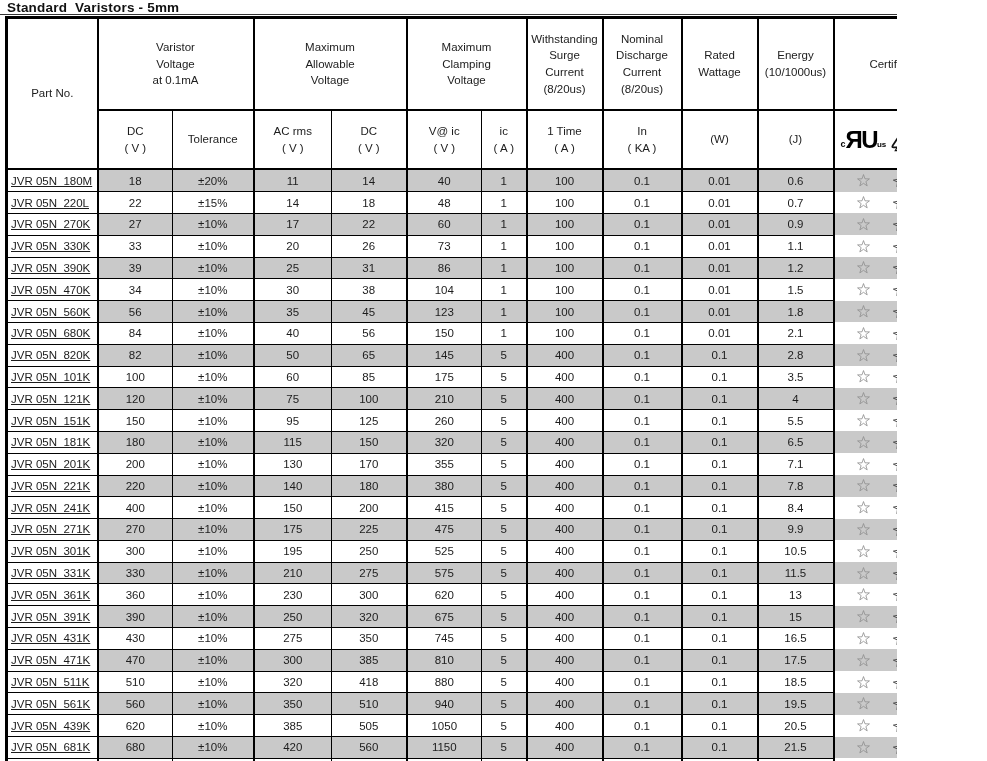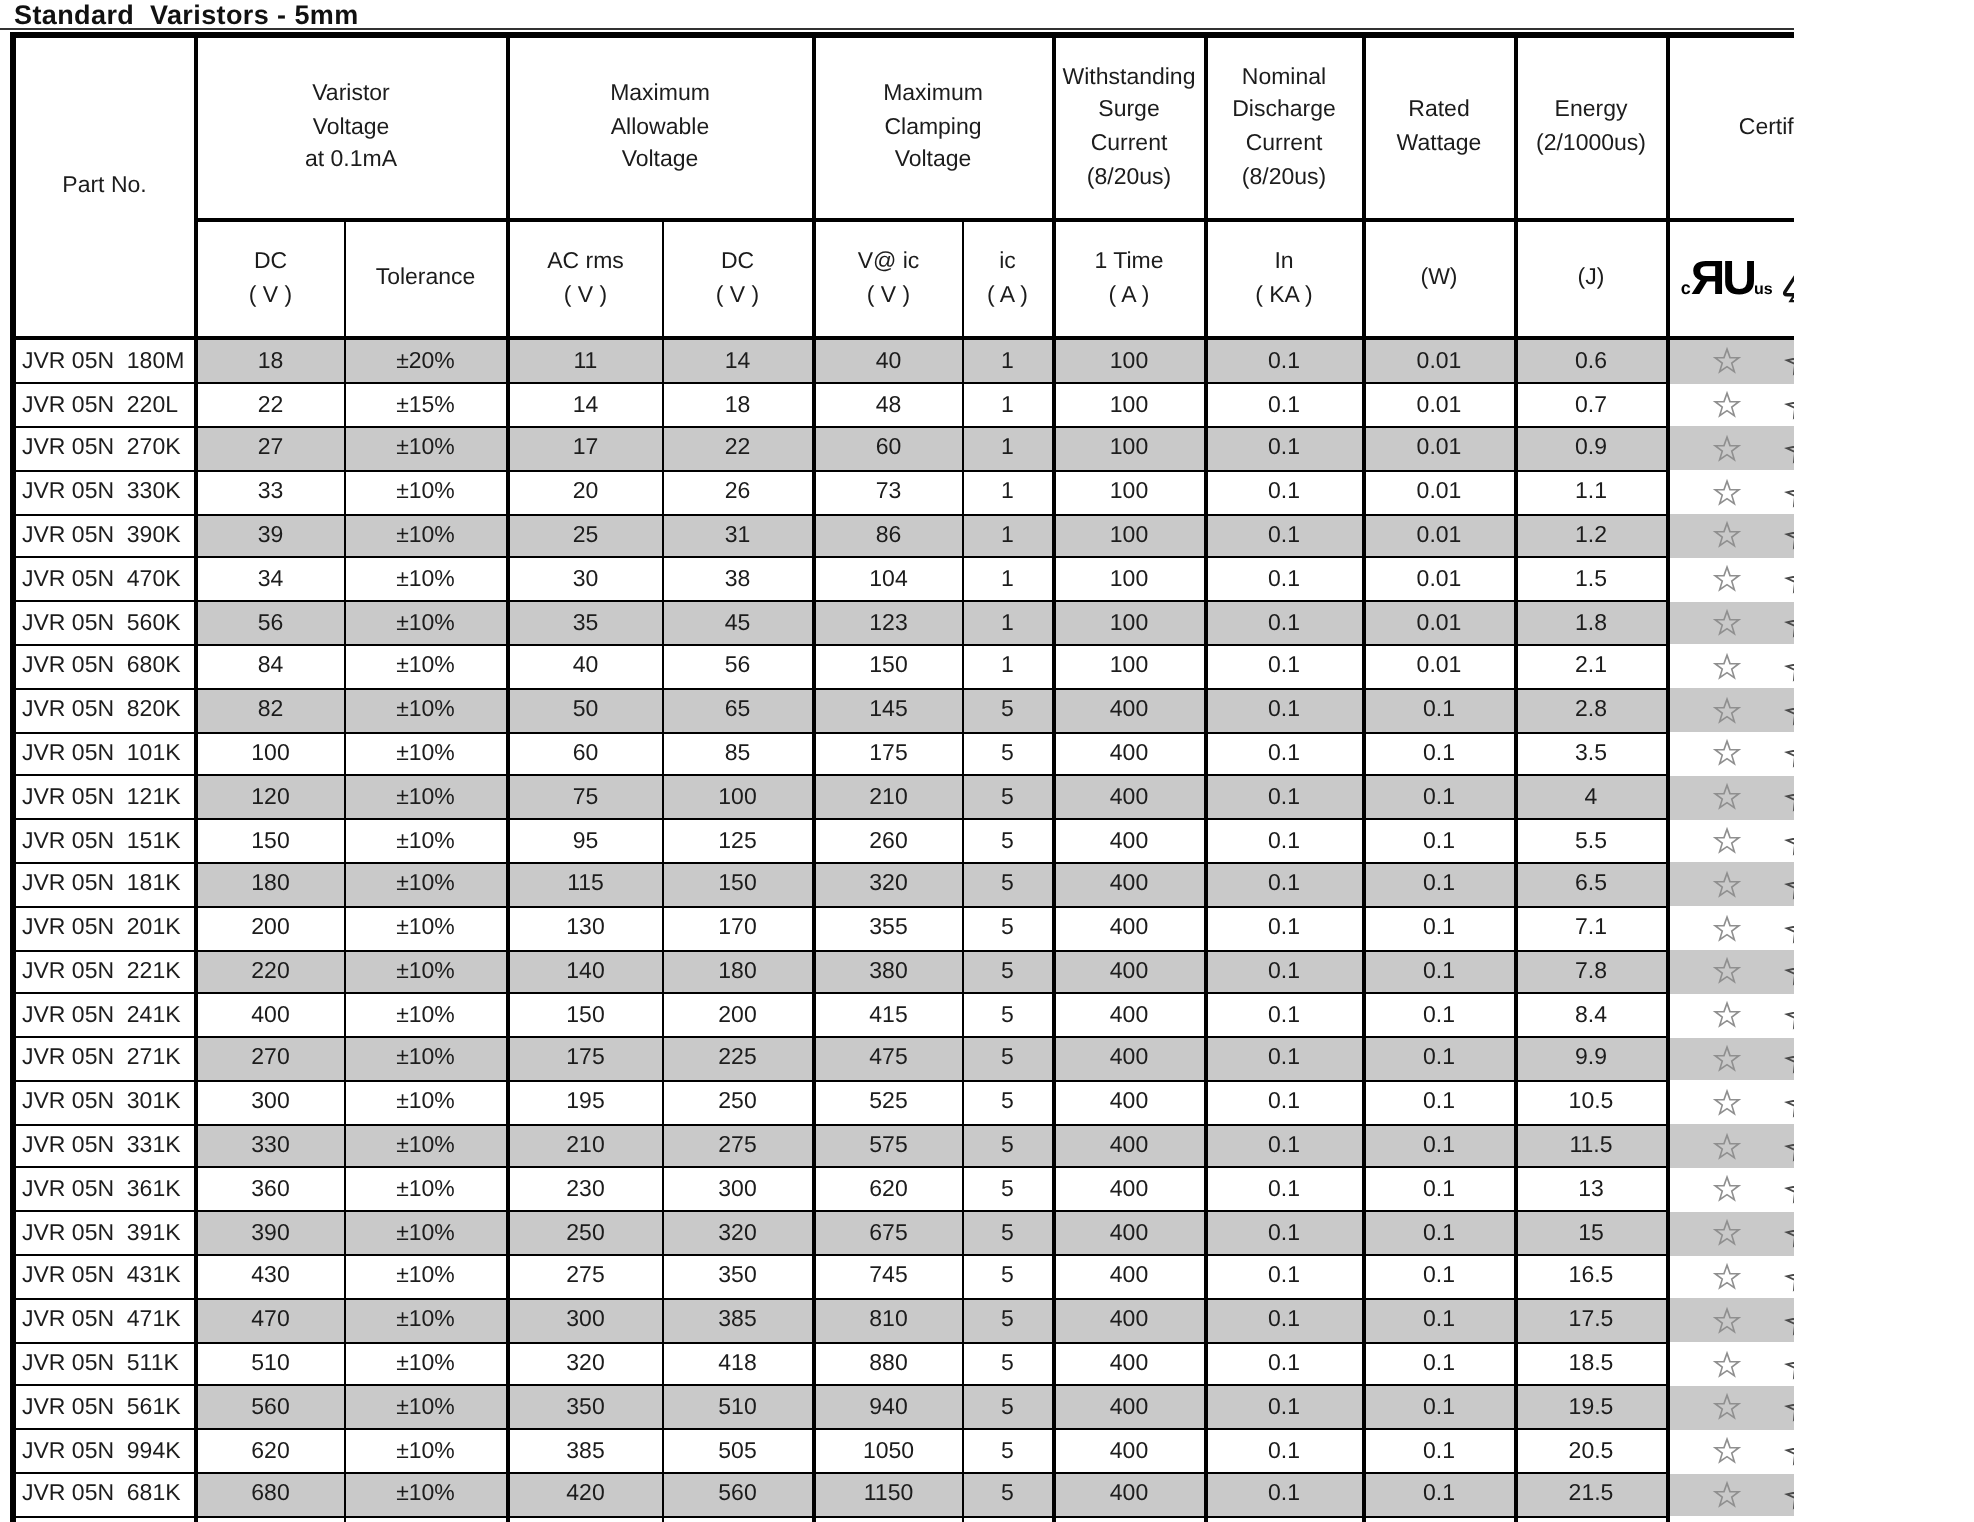--- a/index.html
+++ b/index.html
@@ -26,21 +26,21 @@
     color:#1c1c1c;
   }
   tr.grp th { height: 90px; border-bottom-width: 2px; }
   tr.sub th { height: 37px; border-bottom-width: 2px; }
   
   .bl2 { border-left-width: 2px !important; }
   tbody td {
     height: 20.8px; font-size: 11.5px; text-align: center;
     border-top: none; border-bottom: 1px solid #000; color:#1c1c1c;
   }
-  tbody td:first-child { text-align: left; padding-left: 3px; white-space: pre; background:#fff; }
+  tbody td:first-child { text-align: left; padding-left: 3px; white-space: pre; background:#fff;text-decoration:underline; }
   tbody td:nth-child(2), tbody td:nth-child(4), tbody td:nth-child(6),
   tbody td:nth-child(8), tbody td:nth-child(9), tbody td:nth-child(10),
   tbody td:nth-child(11), tbody td:nth-child(12) { border-left-width: 2px; }
   tbody tr.g td:not(:first-child) { background: #c9c9c9; }
   
   tbody td.cert { border-top: none; border-bottom: none; }
   .logo-row { display:flex; justify-content: space-evenly; align-items: center; padding: 0 2px; }
   .star-row { display:flex; justify-content: space-evenly; align-items: center; }
   .ul-mark { display:inline-flex; align-items: flex-end; font-weight: bold; color:#000; }
   .ul-c  { font-size: 9px;  line-height: 1; }
@@ -84,21 +84,21 @@
 Surge
 Current
 (8/20us)</th>
         <th class="bl2">Nominal
 Discharge
 Current
 (8/20us)</th>
         <th class="bl2">Rated
 Wattage</th>
         <th class="bl2">Energy
-(2/1000us)</th>
+(10/1000us)</th>
         <th class="bl2">Certification</th>
       </tr>
       <tr class="sub">
         <th class="bl2">DC
 ( V )</th>
         <th>Tolerance</th>
         <th class="bl2">AC rms
 ( V )</th>
         <th>DC
 ( V )</th>
@@ -848,21 +848,21 @@
                 </g>
               </svg>
               <svg width="15" height="15" viewBox="0 0 24 24">
                 <path d="M12 2.5 L14.4 9.3 L21.5 9.4 L15.8 13.7 L17.9 20.6 L12 16.5 L6.1 20.6 L8.2 13.7 L2.5 9.4 L9.6 9.3 Z" fill="none" stroke="#6f6f6f" stroke-width="1.3"></path>
                 <circle cx="12" cy="12.7" r="2.2" fill="#111"></circle>
               </svg>
             </div>
           </td>
         </tr>
         <tr class="w">
-          <td>JVR 05N  994K</td>
+          <td>JVR 05N  439K</td>
           <td>620</td>
           <td>±10%</td>
           <td>385</td>
           <td>505</td>
           <td>1050</td>
           <td>5</td>
           <td>400</td>
           <td>0.1</td>
           <td>0.1</td>
           <td>20.5</td>

